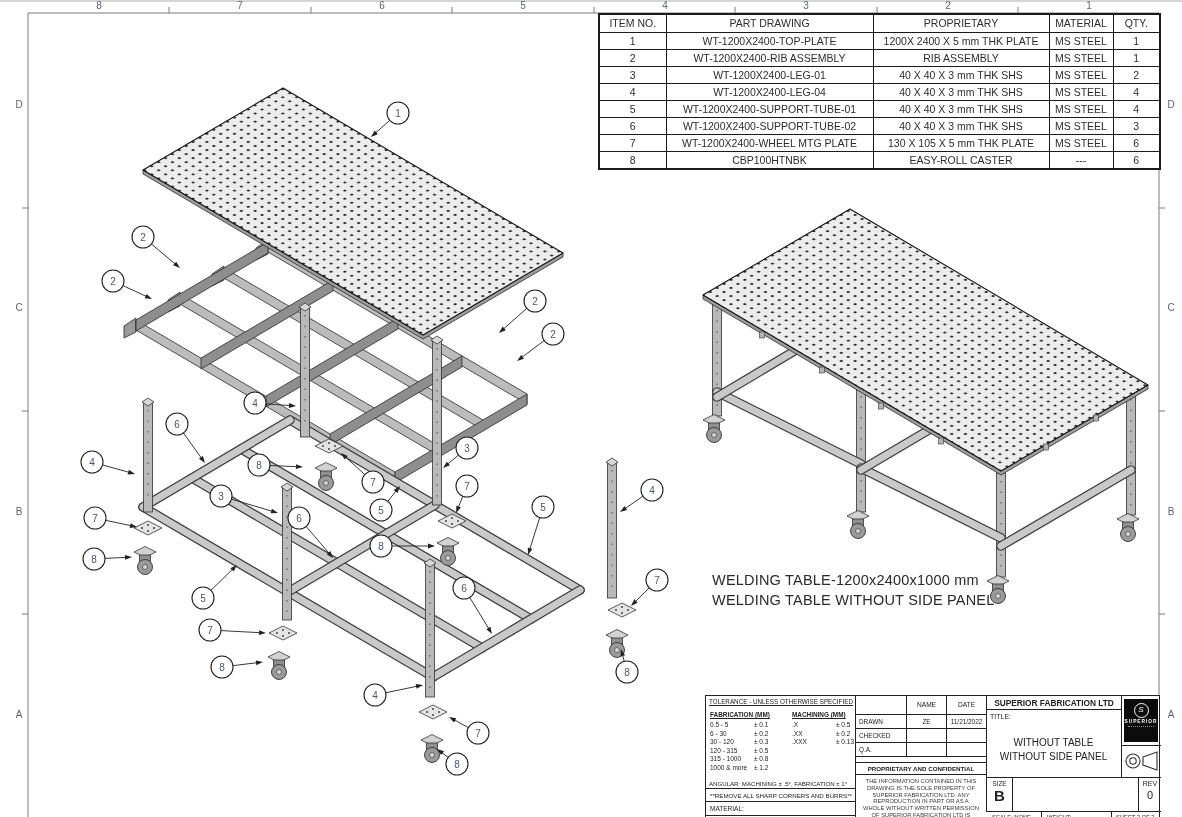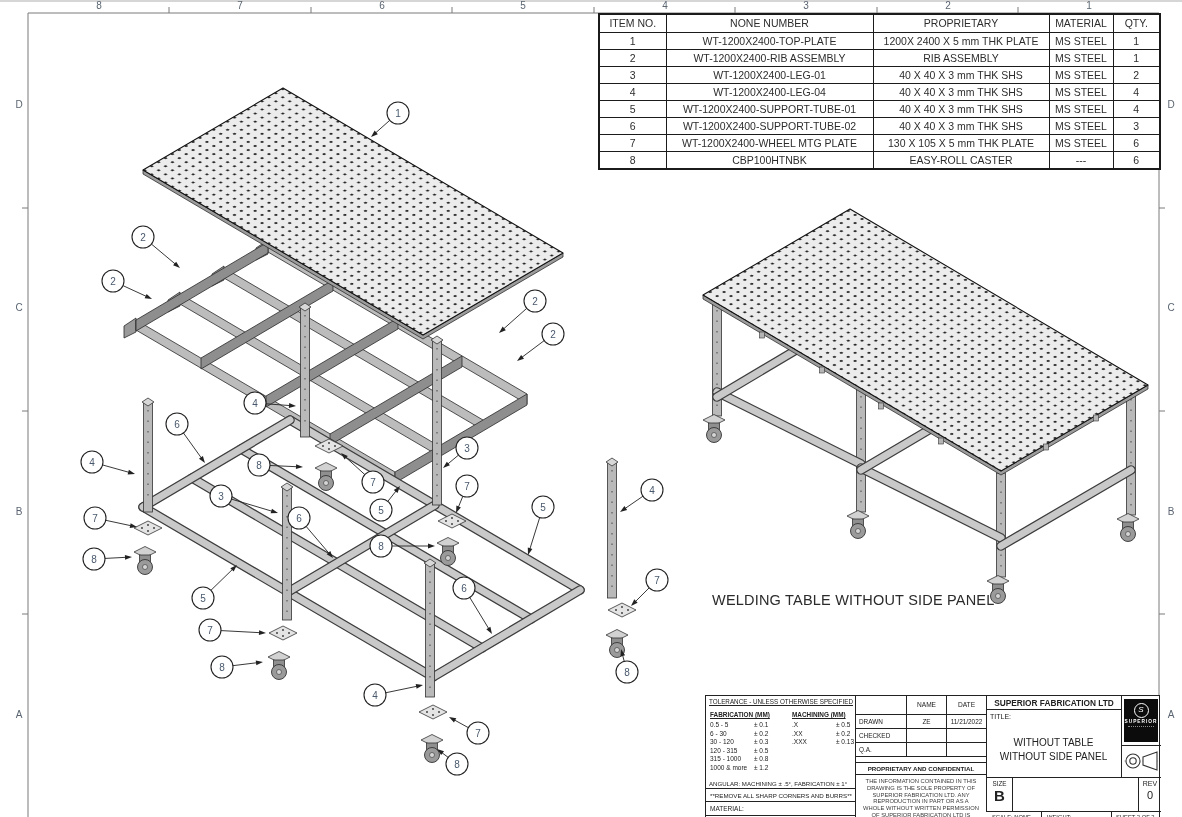--- a/index.html
+++ b/index.html
@@ -467,21 +467,21 @@
     <colgroup>
         <col style="width:67px">
         <col style="width:207px">
         <col style="width:176px">
         <col style="width:64px">
         <col style="width:47px">
       </colgroup>
     <thead>
       <tr>
         <th>ITEM NO.</th>
-        <th>NONE NUMBER</th>
+        <th>PART DRAWING</th>
         <th>PROPRIETARY</th>
         <th>MATERIAL</th>
         <th>QTY.</th>
       </tr>
     </thead>
     <tbody id="bom-body">
         <tr>
           <td>1</td>
           <td>WT-1200X2400-TOP-PLATE</td>
           <td>1200X 2400 X 5 mm THK PLATE</td>
@@ -533,20 +533,21 @@
         <tr>
           <td>8</td>
           <td>CBP100HTNBK</td>
           <td>EASY-ROLL CASTER</td>
           <td>---</td>
           <td>6</td>
         </tr>
       </tbody>
   </table>
 
+  <div class="caption" style="left:712px;top:570px">WELDING TABLE-1200x2400x1000 mm</div>
   <div class="caption" style="left:712px;top:590px">WELDING TABLE WITHOUT SIDE PANEL</div>
 
   <div class="tb">
     <div class="abs tolcol">
       <div class="abs toltitle c u">TOLERANCE - UNLESS OTHERWISE SPECIFIED</div>
       <div class="abs tolhead u" style="left:4px;top:15px">FABRICATION (MM)</div>
       <div class="abs tolhead u" style="left:86px;top:15px">MACHINING (MM)</div>
       <div class="abs" style="left:4px;top:25px;width:80px" id="fab-rows">
           <div class="tolrow">
             <span class="tl">0.5 - 5</span>

